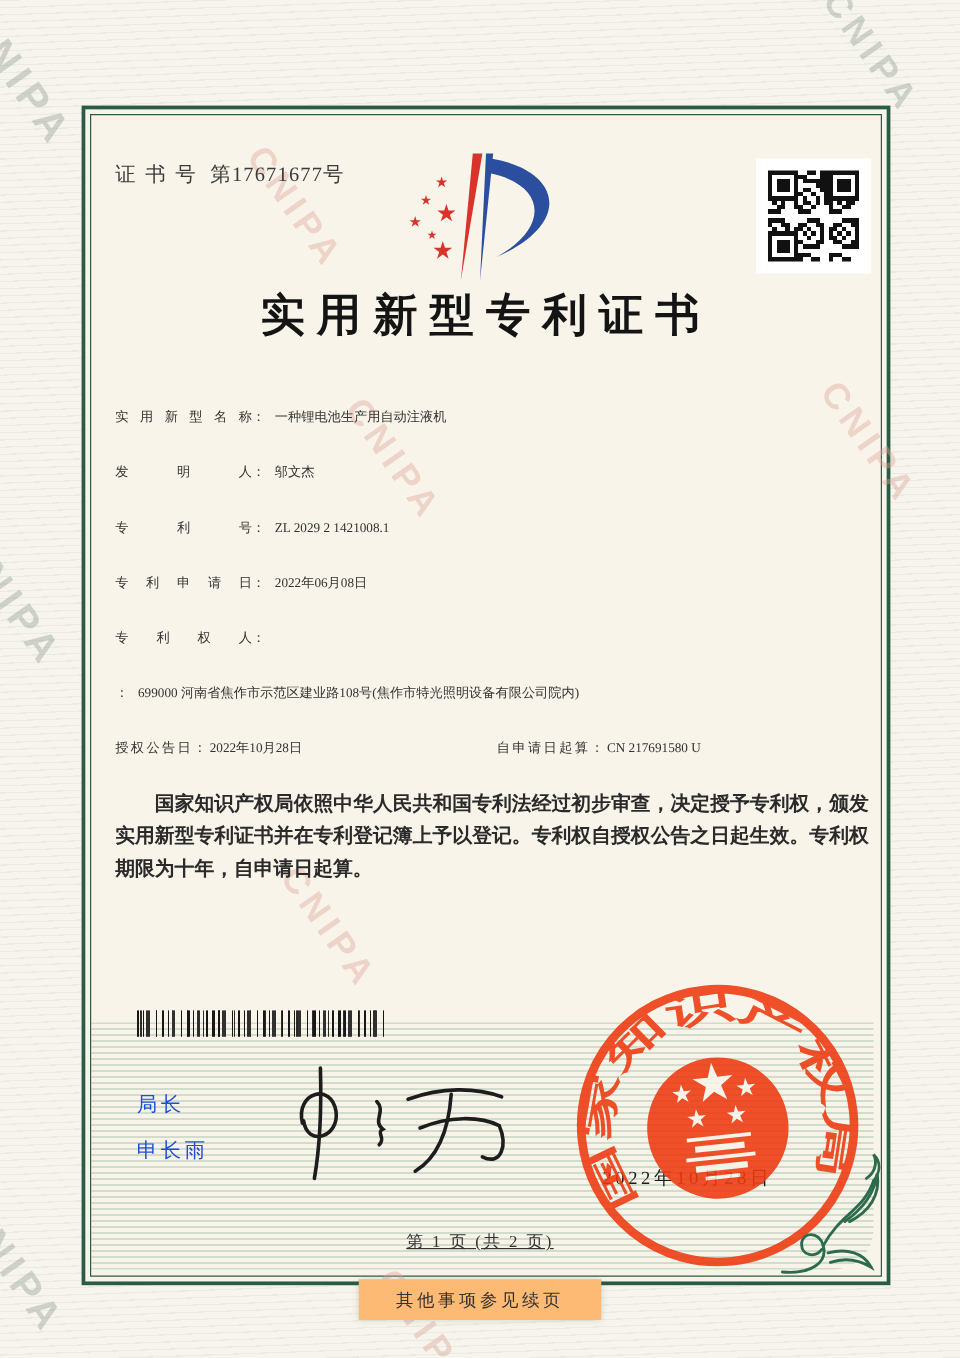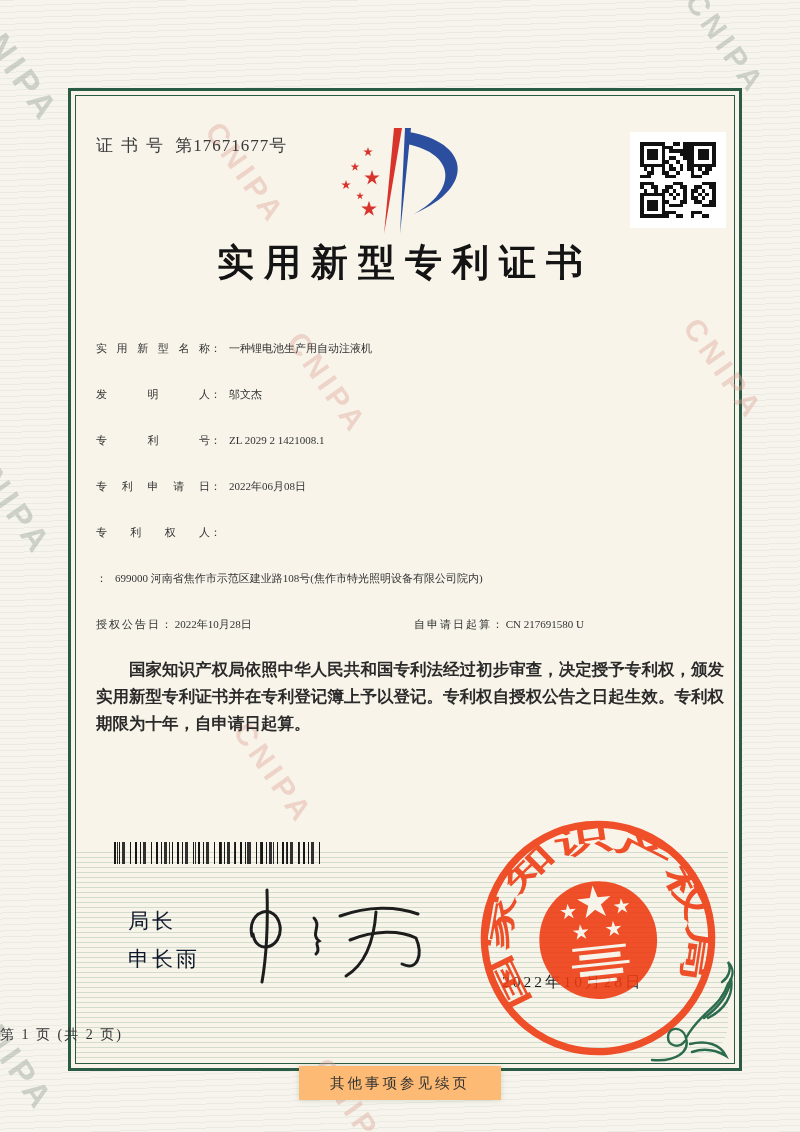--- a/index.html
+++ b/index.html
@@ -61,29 +61,29 @@
     font-size:16.5px;line-height:27px;color:#2a2a2a;text-align:justify;font-weight:bold;}
   .paras p{margin:0;text-indent:2em;}
 
   .barcode{
     position:absolute;left:114px;top:842px;width:208px;height:22px;z-index:4;
     background-image:
       repeating-linear-gradient(90deg,#171717 0 2px,transparent 2px 5px,#171717 5px 6px,transparent 6px 8px,#303030 8px 11px,transparent 11px 16px,#171717 16px 17px,transparent 17px 21px),
       repeating-linear-gradient(90deg,transparent 0 3px,rgba(10,10,10,.85) 3px 4px,transparent 4px 13px);
   }
 
-  .director{position:absolute;left:114px;top:902px;z-index:4;font-size:21px;color:#0f172a;line-height:38px;letter-spacing:3px;margin-left:14px;}
+  .director{position:absolute;left:114px;top:902px;z-index:4;font-size:17px;color:#1d4ed8;line-height:38px;letter-spacing:3px;}
   .signature{position:absolute;left:218px;top:884px;width:215px;height:105px;z-index:4;}
 
   .seal-date{position:absolute;left:502px;top:972px;width:205px;z-index:4;
     font-size:15.5px;letter-spacing:3px;color:#1c1c1c;white-space:nowrap;}
   .seal{position:absolute;left:474px;top:814px;width:248px;height:248px;z-index:5;transform:rotate(-6deg);}
 
-  .page-no{position:absolute;left:0;top:1026px;width:100%;z-index:6;text-align:left;
-    font-size:14px;color:#333;letter-spacing:2px;}
+  .page-no{position:absolute;left:0;top:1026px;width:100%;z-index:6;text-align:center;
+    font-size:14px;color:#333;letter-spacing:2px;text-decoration:underline;}
   .note-box{position:absolute;left:299px;top:1066px;width:202px;height:34px;z-index:7;
     background:#fdba74;display:flex;align-items:center;justify-content:center;
     font-size:14.5px;color:#333;letter-spacing:3px;box-shadow:0 0 5px rgba(90,110,90,.25);}
   .flourish{position:absolute;left:646px;top:952px;width:112px;height:118px;z-index:6;}
 </style>
 </head>
 <body>
 
 <div class="bg-stripes"></div>
 <div class="paper"></div>

